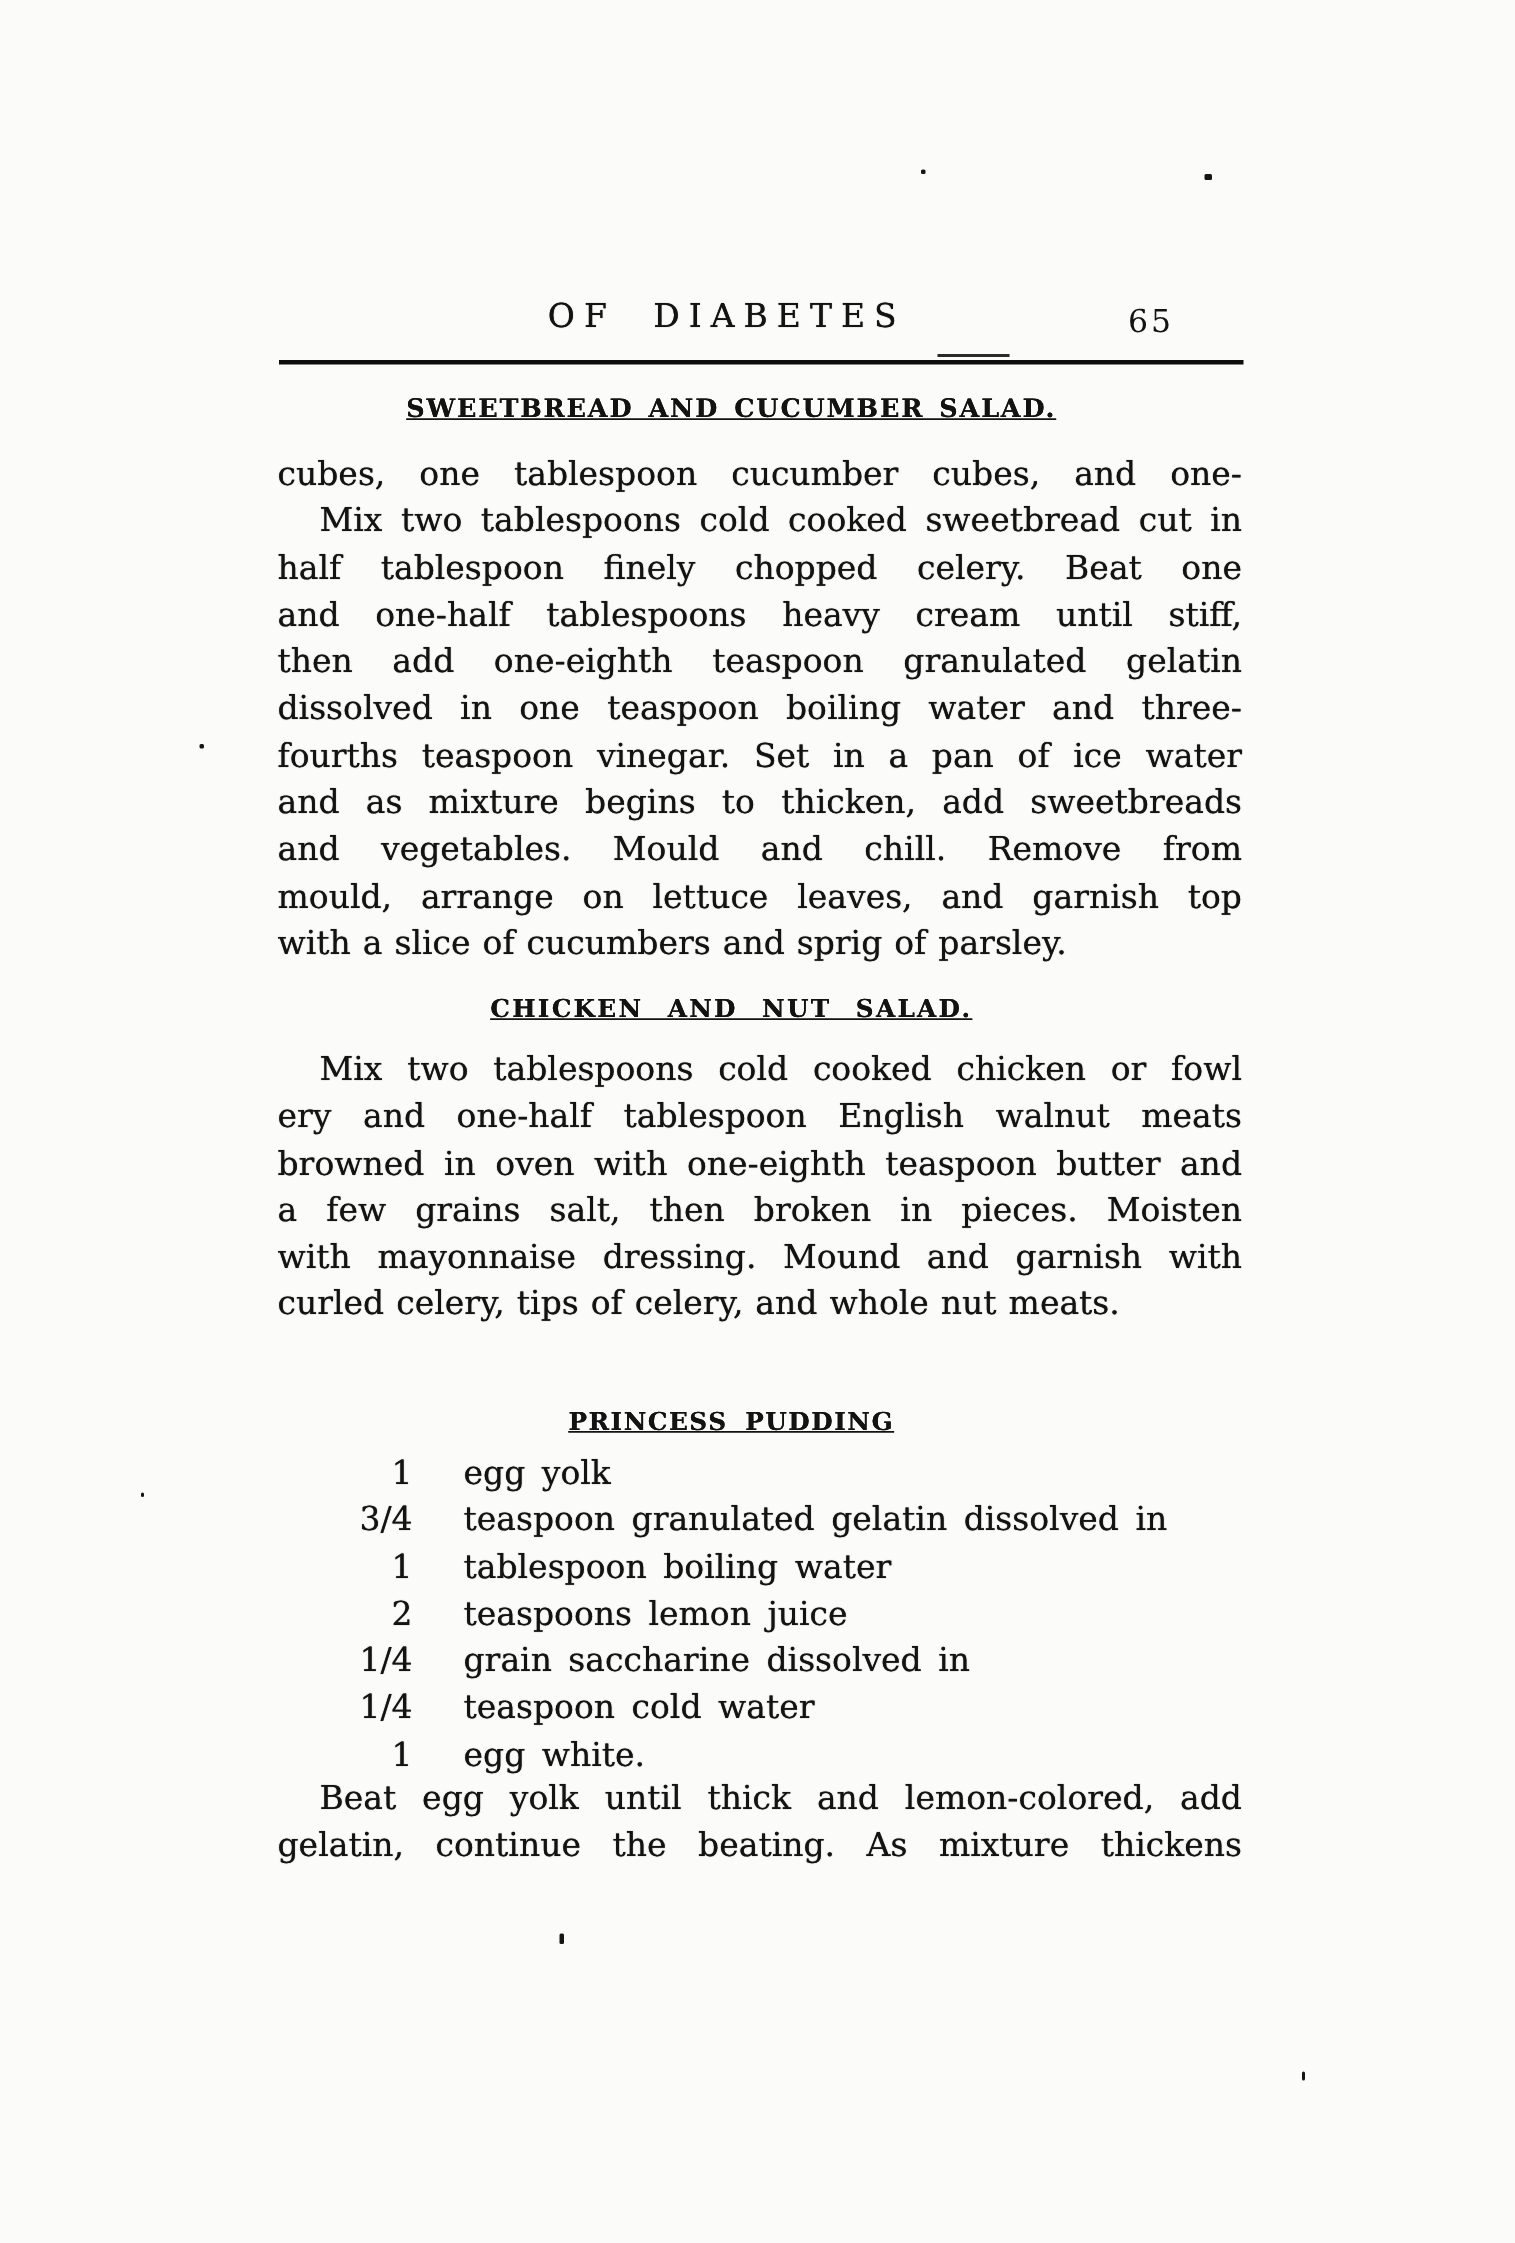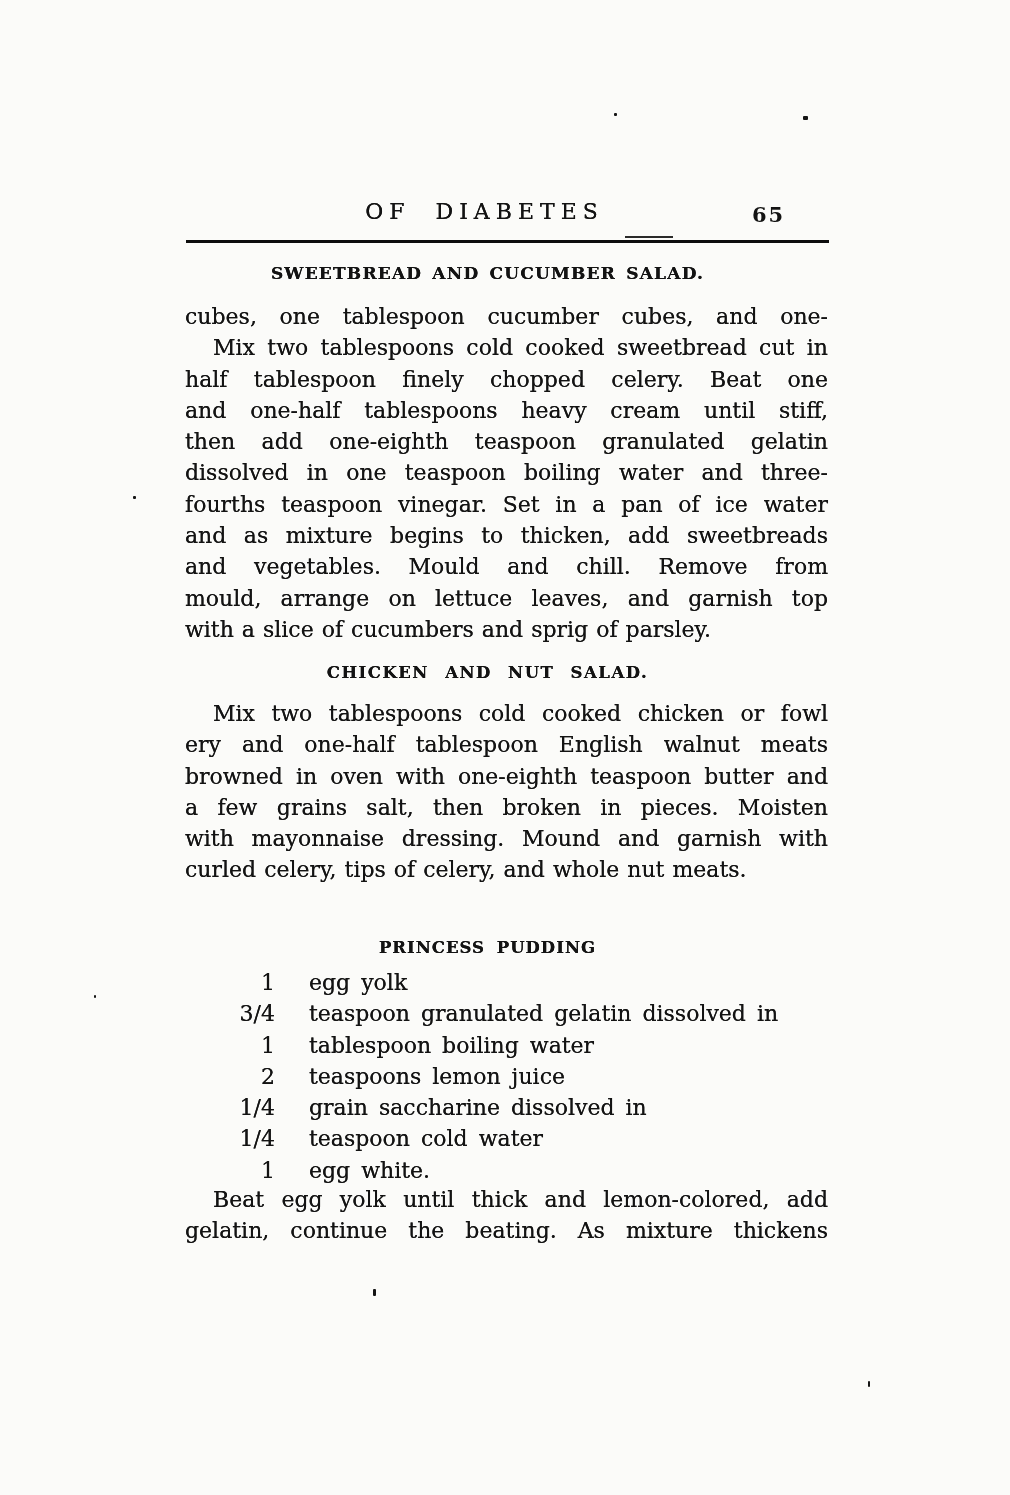--- a/index.html
+++ b/index.html
@@ -31,21 +31,21 @@
     font-weight: normal;
     letter-spacing: 6px;
     word-spacing: 12px;
     text-shadow: 0 0 0.5px #111;
   }
   .page-num {
     position: absolute;
     top: 202px;
     left: 752px;
     font-size: 21px;
-    font-weight: bold;
+    font-weight: normal;
     letter-spacing: 2px;
   }
   .rule {
     position: absolute;
     top: 240px;
     left: 186px;
     width: 643px;
     height: 3px;
     background: #0d0d0d;
   }
@@ -62,20 +62,21 @@
   .sect-head {
     position: absolute;
     left: 185px;
     width: 643px;
     box-sizing: border-box;
     padding-right: 38px;
     text-align: center;
     font-weight: bold;
     font-size: 17px;
     text-shadow: 0 0 0.4px #111;
+    text-decoration: underline;
   }
   #h-sweetbread { top: 263px; letter-spacing: 1.2px; word-spacing: 3px; }
   #h-chicken   { top: 663px; font-size: 16.5px; letter-spacing: 1.5px; word-spacing: 9px; }
   #h-princess  { top: 938px; font-size: 16.5px; letter-spacing: 1px; word-spacing: 5px; }
 
   
   .para {
     position: absolute;
     left: 185px;
     width: 643px;

